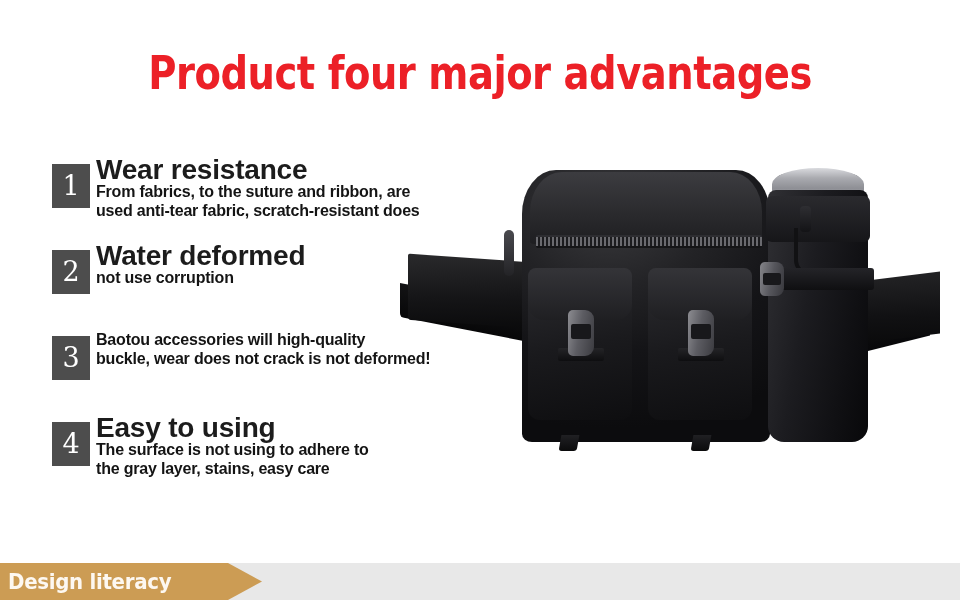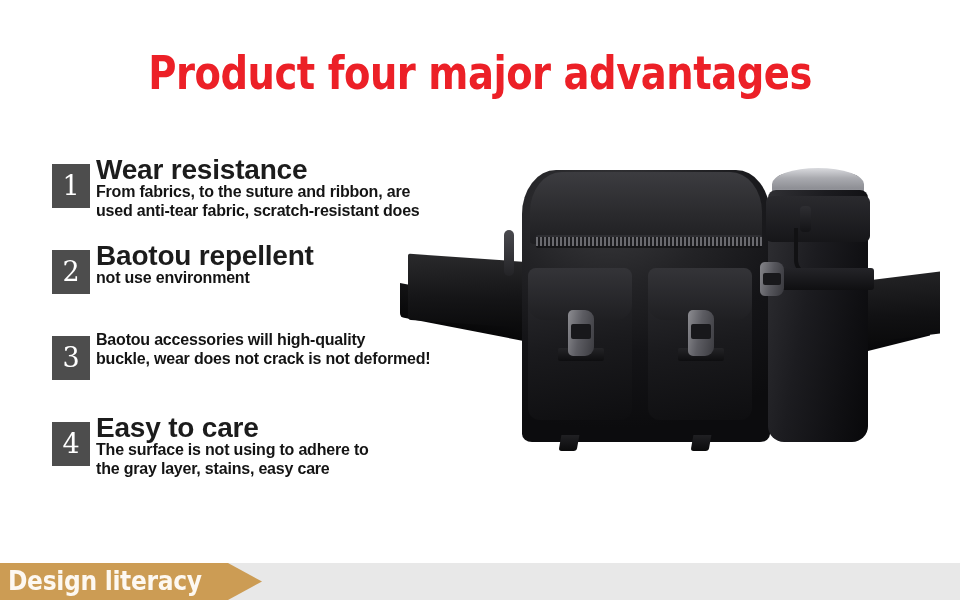--- a/index.html
+++ b/index.html
@@ -280,21 +280,21 @@
     background: #cc9c54;
     clip-path: polygon(0 0, 228px 0, 262px 50%, 228px 100%, 0 100%);
     z-index: 9;
   }
   #banner-label {
     position: absolute;
     left: 8px;
     top: 563px;
     height: 37px;
     line-height: 37px;
-    font-size: 26px;
+    font-size: 22px;
     font-weight: bold;
     color: #fdf8f1;
     letter-spacing: -0.3px;
     z-index: 10;
     white-space: nowrap;
     font-family: "DejaVu Sans Condensed", "Liberation Sans Narrow", "Liberation Sans", sans-serif;
   }
 </style>
 </head>
 <body>
@@ -310,37 +310,37 @@
       <div class="feature-text">
         <div class="feature-title">Wear resistance</div>
         <div class="feature-desc">From fabrics, to the suture and ribbon, are</div>
         <div class="feature-desc">used anti-tear fabric, scratch-resistant does</div>
       </div>
     </div>
 
     <div class="feature">
       <div class="feature-badge">2</div>
       <div class="feature-text">
-        <div class="feature-title">Baotou repellent</div>
-        <div class="feature-desc">not use environment</div>
+        <div class="feature-title">Water deformed</div>
+        <div class="feature-desc">not use corruption</div>
       </div>
     </div>
 
     <div class="feature">
       <div class="feature-badge">3</div>
       <div class="feature-text">
         <div class="feature-desc">Baotou accessories will high-quality</div>
         <div class="feature-desc">buckle, wear does not crack is not deformed!</div>
       </div>
     </div>
 
     <div class="feature">
       <div class="feature-badge">4</div>
       <div class="feature-text">
-        <div class="feature-title">Easy to care</div>
+        <div class="feature-title">Easy to using</div>
         <div class="feature-desc">The surface is not using to adhere to</div>
         <div class="feature-desc">the gray layer, stains, easy care</div>
       </div>
     </div>
 
   </div>
 
   <div id="product">
     <div class="pp" id="strap-left-under"></div>
     <div class="pp" id="strap-left"></div>

